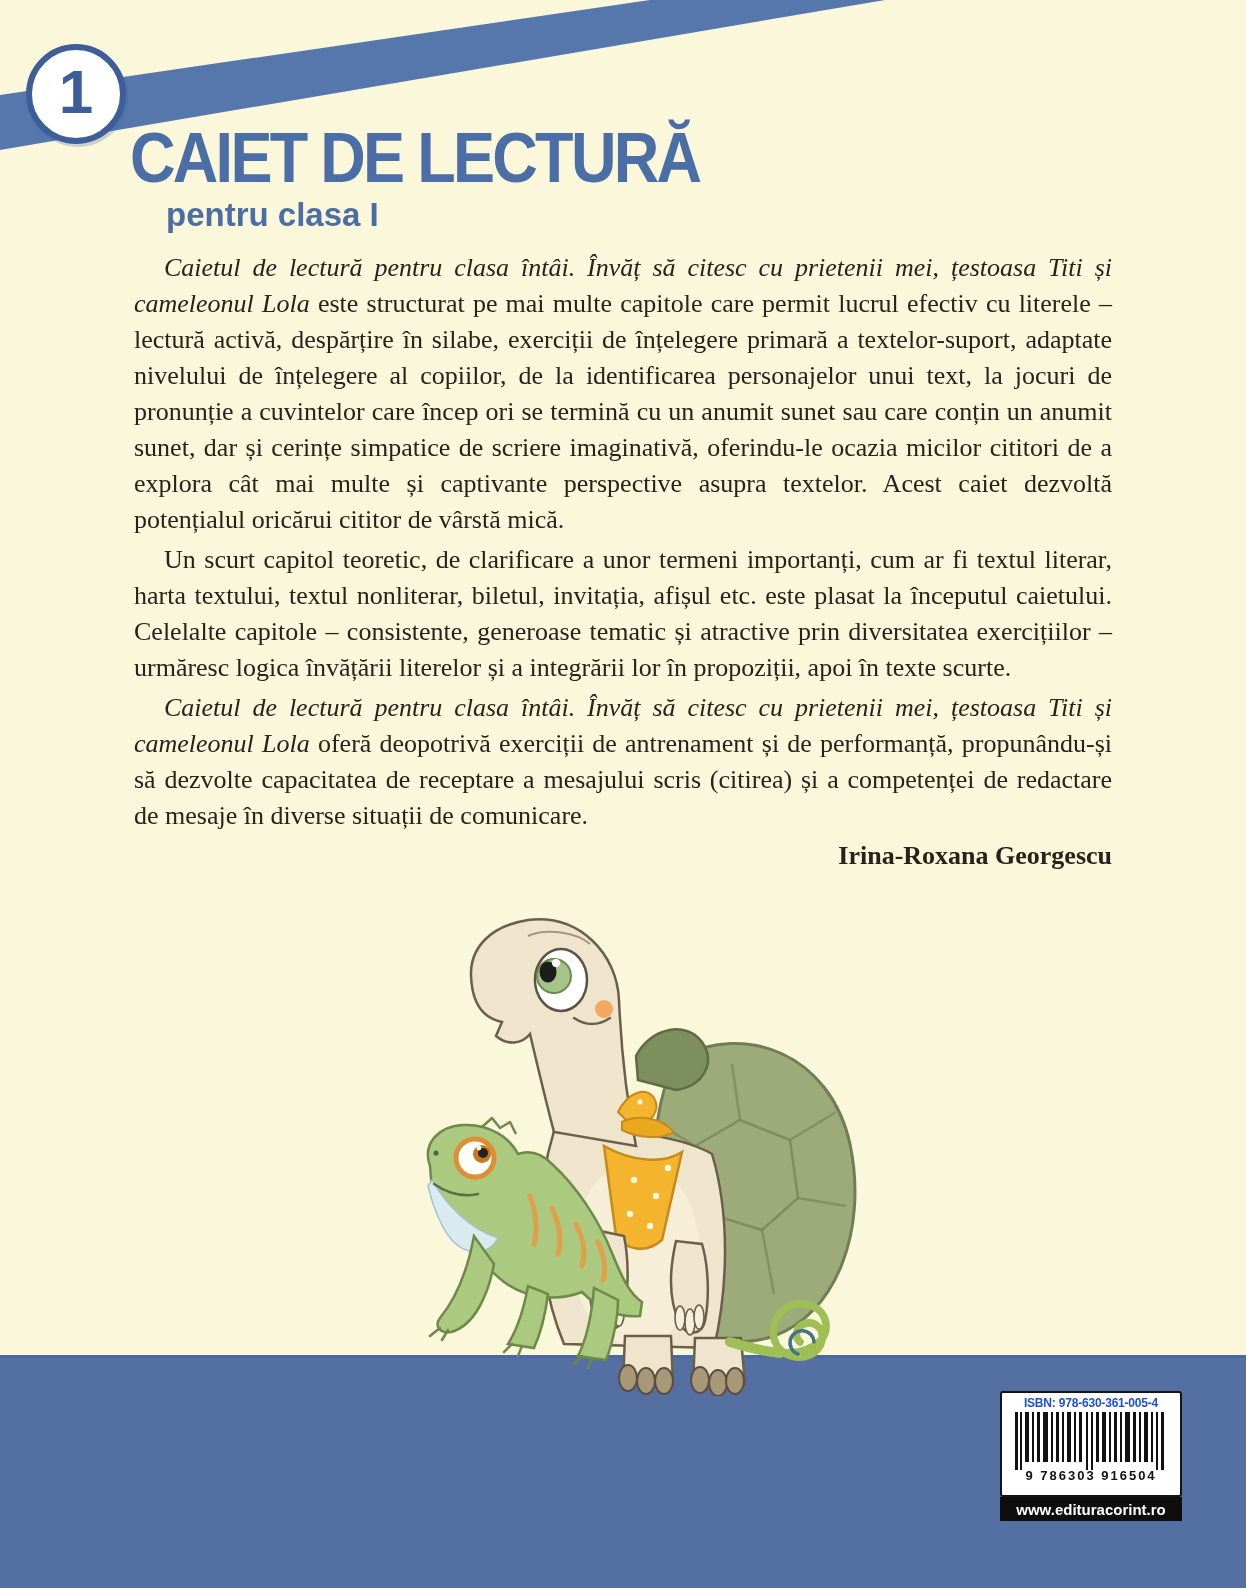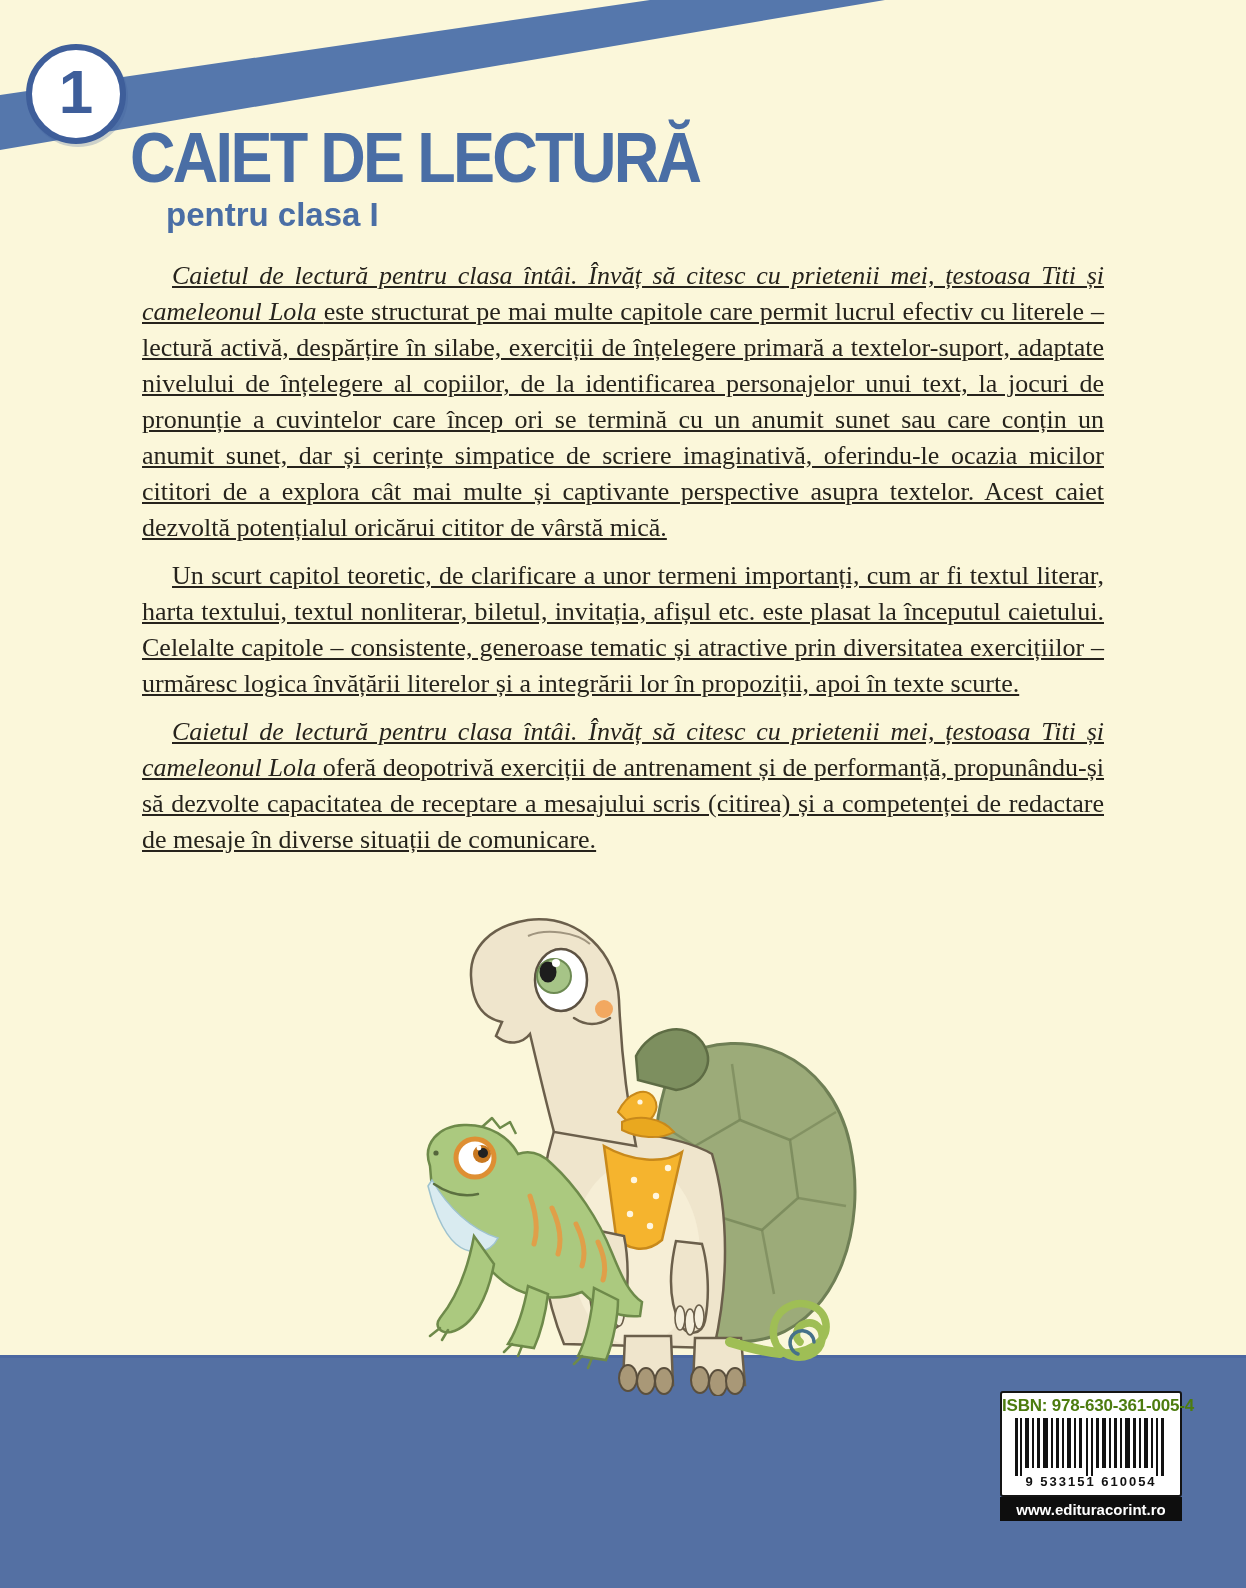--- a/index.html
+++ b/index.html
@@ -28,21 +28,21 @@
   }
   .subtitle{
     position:absolute;left:130px;top:196px;z-index:2;
     font-family:"Liberation Sans", sans-serif;font-weight:800;font-size:33px;
     color:#4A6EA5;white-space:nowrap;margin-left:36px;
   }
   .text-block{
     position:absolute;left:130px;top:246px;width:986px;z-index:2;
     font-size:26px;line-height:36px;color:#26231C;text-align:justify;
   }
-  .text-block p{margin:12px;text-indent:30px;text-decoration:underline;}
+  .text-block p{margin:4px;text-indent:30px;}
   .lead{font-style:italic;}
   .author{font-weight:bold;text-align:right;text-indent:0;}
   
   .band{position:absolute;left:0;top:1355px;width:1246px;height:233px;background:#5470A3;z-index:1;
         border-top:3px solid #4C68A0;}
   
   .illustration{position:absolute;left:378px;top:896px;width:524px;height:500px;z-index:3;}
   
   .logo{position:absolute;left:66px;top:1456px;color:#fff;z-index:2;}
   .logo .check{display:block;margin-left:56px;height:18px;}
@@ -55,22 +55,22 @@
     font-family:"Liberation Sans", sans-serif;font-weight:700;font-size:12px;
     letter-spacing:3.2px;margin-top:5px;
   }
   
   .barcode-block{position:absolute;left:1000px;top:1391px;width:182px;z-index:2;}
   .isbn-box{
     background:#fff;border:2px solid #141414;border-radius:3px;box-sizing:border-box;
     width:182px;height:106px;padding-top:3px;text-align:center;
   }
   .isbn-label{
-    font-family:"Liberation Sans", sans-serif;font-weight:700;font-size:17px;
-    color:#4d7c0f;letter-spacing:-0.2px;white-space:nowrap;
+    font-family:"Liberation Sans", sans-serif;font-weight:700;font-size:12px;
+    color:#1d4ed8;letter-spacing:-0.2px;white-space:nowrap;
   }
   .bars{display:block;margin:2px auto 0 auto;}
   .digits{
     font-family:"Liberation Sans", sans-serif;font-weight:700;font-size:13px;color:#111;
     letter-spacing:2px;margin-top:-2px;white-space:nowrap;
   }
   .url-band{
     margin-top:0;width:182px;height:24px;background:#0E0E0E;color:#fff;box-sizing:border-box;
     font-family:"Liberation Sans", sans-serif;font-weight:700;font-size:15px;
     display:flex;align-items:center;justify-content:center;white-space:nowrap;
@@ -89,20 +89,21 @@
     <span>1</span>
   </div>
 
   <div class="title">CAIET DE LECTURĂ</div>
   <div class="subtitle">pentru clasa I</div>
 
   <div class="text-block">
     <p><span class="lead">Caietul de lectură pentru clasa întâi. Învăț să citesc cu prietenii mei, țestoasa Titi și cameleonul Lola </span><span>este structurat pe mai multe capitole care permit lucrul efectiv cu literele – lectură activă, despărțire în silabe, exerciții de înțelegere primară a textelor-suport, adaptate nivelului de înțelegere al copiilor, de la identificarea personajelor unui text, la jocuri de pronunție a cuvintelor care încep ori se termină cu un anumit sunet sau care conțin un anumit sunet, dar și cerințe simpatice de scriere imaginativă, oferindu-le ocazia micilor cititori de a explora cât mai multe și captivante perspective asupra textelor. Acest caiet dezvoltă potențialul oricărui cititor de vârstă mică.</span></p>
     <p><span class="lead"></span><span>Un scurt capitol teoretic, de clarificare a unor termeni importanți, cum ar fi textul literar, harta textului, textul nonliterar, biletul, invitația, afișul etc. este plasat la începutul caietului. Celelalte capitole – consistente, generoase tematic și atractive prin diversitatea exercițiilor – urmăresc logica învățării literelor și a integrării lor în propoziții, apoi în texte scurte.</span></p>
     <p><span class="lead">Caietul de lectură pentru clasa întâi. Învăț să citesc cu prietenii mei, țestoasa Titi și cameleonul Lola </span><span>oferă deopotrivă exerciții de antrenament și de performanță, propunându-și să dezvolte capacitatea de receptare a mesajului scris (citirea) și a competenței de redactare de mesaje în diverse situații de comunicare.</span></p>
+    <p class="author">Irina-Roxana Georgescu</p>
   </div>
 
   <div class="band"></div>
 
   <svg class="illustration" viewBox="0 0 524 500">
 
     <path d="M 255 400 C 295 423 325 436 345 442" fill="none" stroke="#9FBE55" stroke-width="13" stroke-linecap="round"></path>
 
     <g>
 
@@ -208,18 +209,18 @@
           <rect x="105" y="0" width="2" height="50"></rect>
             <rect x="110" y="0" width="5" height="50"></rect>
           <rect x="118" y="0" width="3" height="50"></rect>
             <rect x="124" y="0" width="2" height="50"></rect>
           <rect x="129" y="0" width="4" height="50"></rect>
             <rect x="136" y="0" width="2" height="50"></rect>
           <rect x="141" y="0" width="2" height="58"></rect>
             <rect x="146" y="0" width="3" height="58"></rect>
         </g>
       </svg>
-      <div class="digits">9 533151 610054</div>
+      <div class="digits">9 786303 916504</div>
     </div>
     <div class="url-band">www.edituracorint.ro</div>
   </div>
 
 </div>
 
 </body></html>

